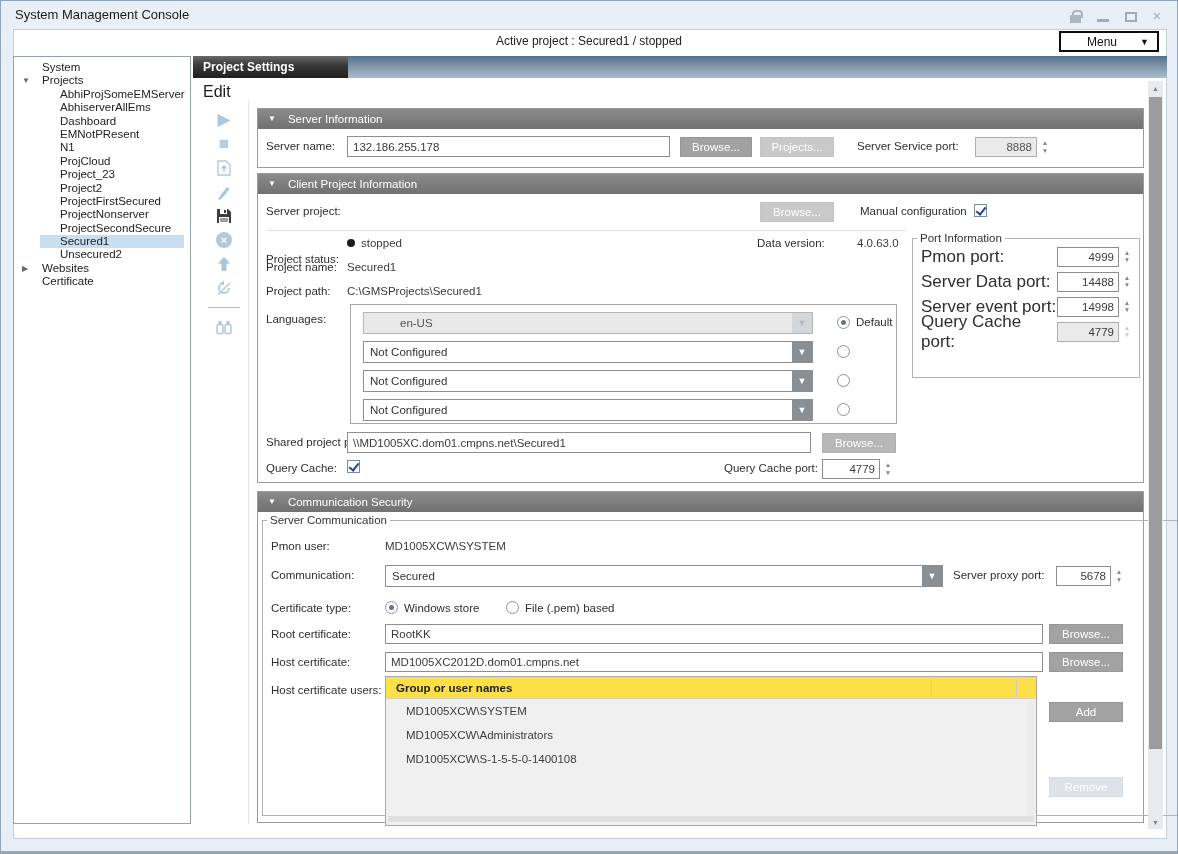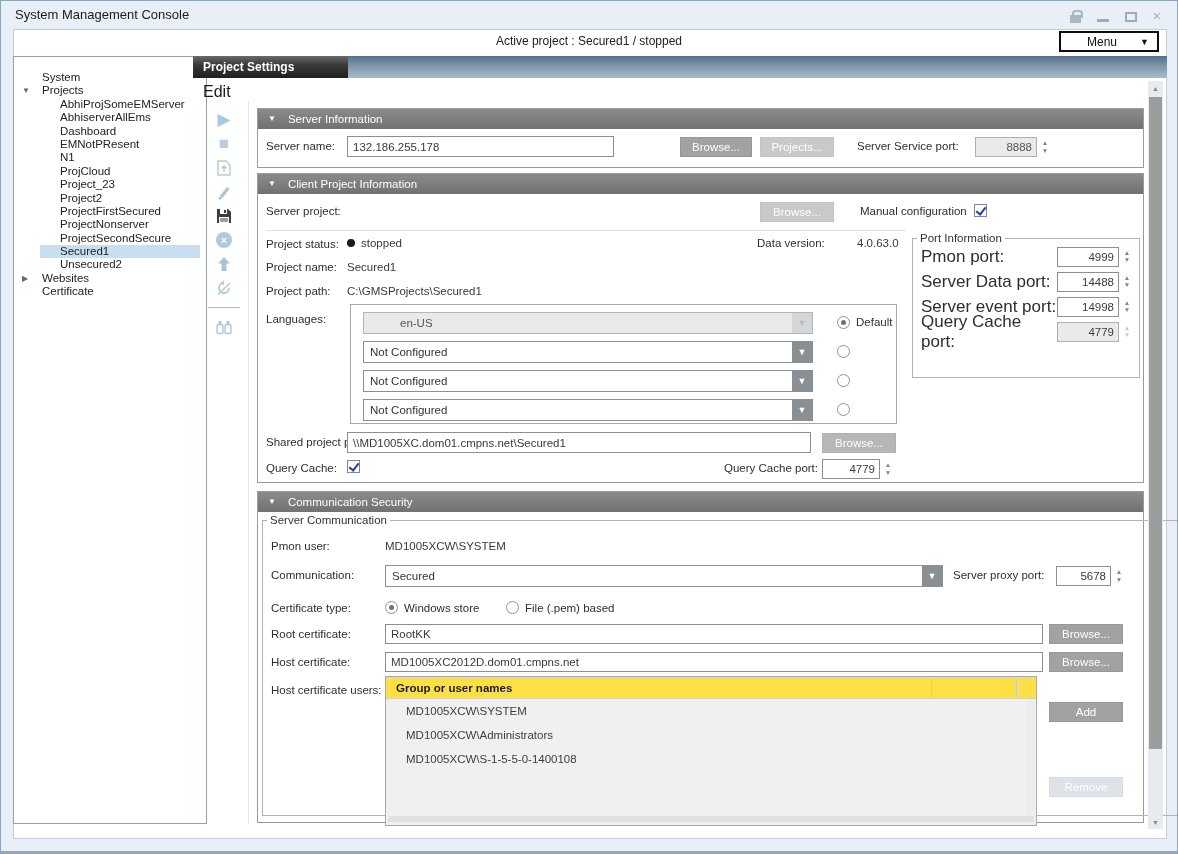--- a/index.html
+++ b/index.html
@@ -19,22 +19,22 @@
 
   
   .workspace { position:absolute; left:12px; top:28px; width:1154px; height:810px; background:#fff; border:1px solid #c2cfdb; }
   .active-project { position:absolute; left:0; right:0; top:33px; text-align:center; font-size:12px; color:#222; }
   .menu-btn { position:absolute; left:1058px; top:30px; width:100px; height:21px; background:#fff;
       border:2px solid #0d0d0d; display:flex; align-items:center; justify-content:space-between;
       padding:0 8px 0 26px; font-size:12px; color:#111; cursor:default; }
   .menu-caret { font-size:9px; color:#111; }
 
   
-  .tree-panel { position:absolute; left:12px; top:55px; width:194px; height:768px; background:#fff;
-      border:1px solid #95a0a9; padding-top:14px; overflow:hidden; }
+  .tree-panel { position:absolute; left:12px; top:55px; width:178px; height:768px; background:#fff;
+      border:1px solid #95a0a9; padding-top:4px; overflow:hidden; }
   .tree-row { position:relative; height:13.4px; line-height:13.4px; font-size:11.5px; color:#222; }
   .tree-row.selected::before { content:''; position:absolute; left:26px; right:6px; top:0; bottom:0; background:#c8def1; }
   .tree-arrow { position:absolute; left:8px; top:0; font-size:8px; color:#5f6a72; }
   .tree-label { position:relative; z-index:1; }
   .tree-label.lvl0 { margin-left:28px; }
   .tree-label.lvl1 { margin-left:46px; }
 
   
   .tabbar { position:absolute; left:192px; top:55px; width:974px; height:22px;
       background:linear-gradient(180deg,#54708a 0%,#7e95a9 45%,#aabccb 100%); }
@@ -236,21 +236,21 @@
     </div>
   </div>
   <div class="toolbar-vline"></div>
 
   <div class="section" id="sec1">
     <div class="sec-header">
       <span class="sec-caret">▼</span>
       <span>Server Information</span>
     </div>
     <span class="lbl" style="left:8px;top:31px;">Server name:</span>
-    <input class="tinput" style="left: 89px; top: 27px; width: 267px;" value="132.186.255.178">
+    <input class="tinput" style="left: 89px; top: 27px; width: 323px;" value="132.186.255.178">
     <div class="btn" style="left:422px;top:28px;width:72px;">Browse...</div>
     <div class="btn dis" style="left:502px;top:28px;width:74px;">Projects...</div>
     <span class="lbl" style="left:599px;top:31px;">Server Service port:</span>
     <input class="numfield dis" style="left: 717px; top: 28px; width: 62px;" value="8888">
     <div class="spin" style="left:781px;top:28px;">
         <span>▲</span>
         <span>▼</span>
       </div>
   </div>
 
@@ -258,21 +258,21 @@
     <div class="sec-header">
       <span class="sec-caret">▼</span>
       <span>Client Project Information</span>
     </div>
     <span class="lbl" style="left:8px;top:31px;">Server project:</span>
     <div class="btn dis" style="left:502px;top:28px;width:74px;">Browse...</div>
     <span class="lbl" style="left:602px;top:31px;">Manual configuration</span>
     <span class="checkbox checked" style="left:716px;top:30px;"></span>
     <div class="hdivider" style="left:8px;top:56px;width:640px;"></div>
 
-    <span class="lbl" style="left:8px;top:64px;text-align:center;">Project status:</span>
+    <span class="lbl" style="left:8px;top:79px;text-align:center;">Project status:</span>
     <span class="val" style="left:89px;top:63px;"><span class="statusdot"></span><span>stopped</span></span>
     <span class="lbl" style="left:499px;top:63px;">Data version:</span>
     <span class="val" style="left:599px;top:63px;">4.0.63.0</span>
     <span class="lbl" style="left:8px;top:87px;">Project name:</span>
     <span class="val" style="left:89px;top:87px;">Secured1</span>
     <span class="lbl" style="left:8px;top:111px;">Project path:</span>
     <span class="val" style="left:89px;top:111px;">C:\GMSProjects\Secured1</span>
 
     <fieldset class="grp" style="left:654px;top:58px;width:228px;height:146px;">
       <legend>Port Information</legend>

